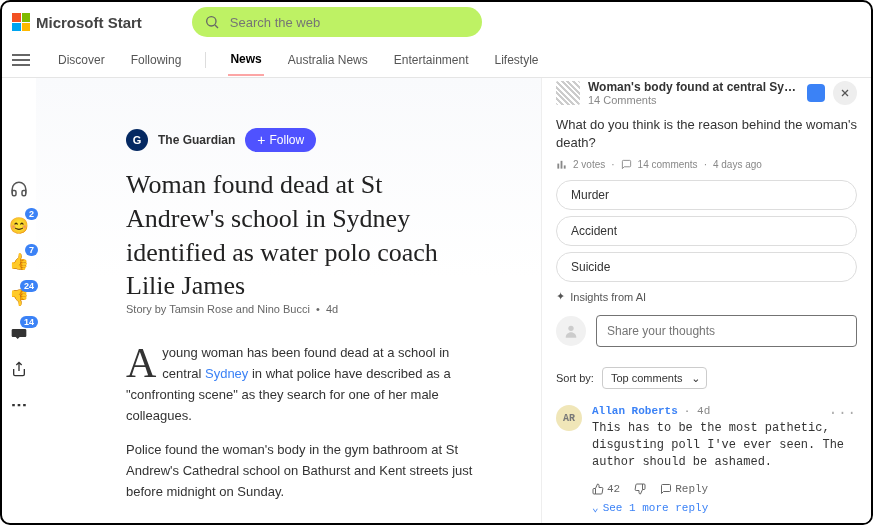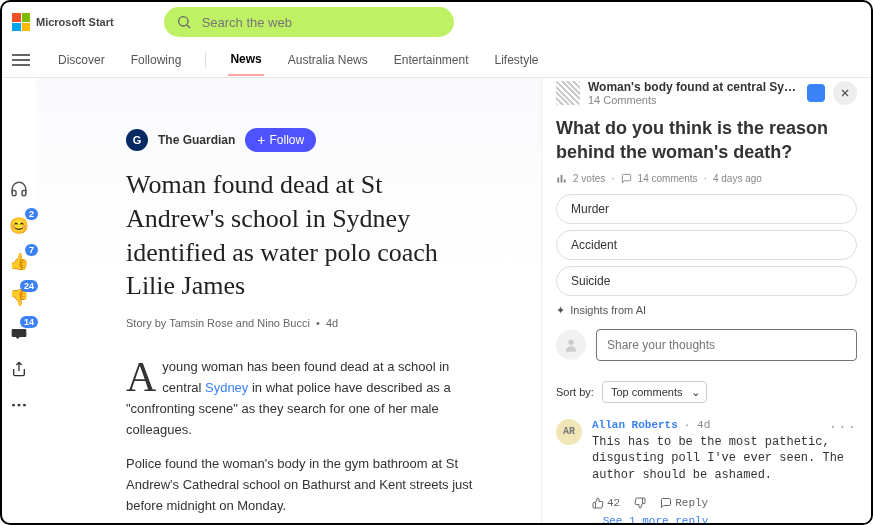--- a/index.html
+++ b/index.html
@@ -1,21 +1,21 @@
 <!DOCTYPE html>
 <html><head>
 <meta charset="utf-8">
 <style>
 * { box-sizing: border-box; margin: 0; padding: 0; }
 body { font-family: "Segoe UI", Arial, sans-serif; font-size: 13px; color: #333; background: #fff; width: 873px; height: 525px; overflow: hidden; border: 2px solid #000; border-radius: 10px; position: relative; }
 
 .header { display: flex; align-items: center; height: 40px; padding: 0 10px; }
 .ms-logo { width: 18px; height: 18px; display: grid; grid-template-columns: 1fr 1fr; grid-template-rows: 1fr 1fr; gap: 1px; margin-right: 6px; }
 .ms-logo div:nth-child(1){background:#f25022}.ms-logo div:nth-child(2){background:#7fba00}.ms-logo div:nth-child(3){background:#00a4ef}.ms-logo div:nth-child(4){background:#ffb900}
-.brand { font-size: 11px; font-weight: 600; color: #444; }
+.brand { font-size: 15px; font-weight: 600; color: #444; }
 .search-wrap { margin-left: 50px; display: flex; align-items: center; background: #bef264; border-radius: 20px; height: 30px; width: 290px; padding: 0 12px; }
 .search-wrap svg { width: 16px; height: 16px; color: #666; margin-right: 10px; }
 .search-input { border: none; background: transparent; outline: none; font-size: 13px; color: #666; flex: 1; }
 
 .nav { display: flex; align-items: center; height: 36px; border-bottom: 1px solid #e5e5e5; padding-left: 10px; gap: 22px; font-size: 12px; color: #555; }
 .hamburger { width: 18px; height: 12px; display: flex; flex-direction: column; justify-content: space-between; margin-right: 4px; cursor: pointer; }
 .hamburger span { height: 2px; background: #666; }
 .nav a { text-decoration: none; color: #555; padding: 8px 2px; cursor: pointer; }
 .nav a.active { color: #000; font-weight: 600; border-bottom: 2px solid #fca5a5; }
 .nav .divider { width: 1px; height: 16px; background: #ddd; }
@@ -23,36 +23,36 @@
 .content { display: flex; height: calc(100% - 76px); }
 .rail { width: 34px; padding-top: 100px; display: flex; flex-direction: column; align-items: center; gap: 14px; }
 .rail-item { position: relative; width: 22px; height: 22px; display: flex; align-items: center; justify-content: center; cursor: pointer; }
 .rail-item .badge { position: absolute; top: -6px; right: -8px; background: #3b82f6; color: #fff; font-size: 9px; padding: 1px 4px; border-radius: 8px; font-weight: 600; }
 
 .main { flex: 1; padding: 50px 30px 0 90px; background: linear-gradient(#f9fafc, #fff 200px); overflow: hidden; }
 .source-row { display: flex; align-items: center; gap: 10px; margin-bottom: 16px; }
 .source-avatar { width: 22px; height: 22px; border-radius: 50%; background: #052962; color: #fff; display: flex; align-items: center; justify-content: center; font-size: 11px; font-weight: bold; }
 .source-name { font-size: 12px; font-weight: 600; }
 .follow-btn { background: #4f52ff; color: #fff; border: none; border-radius: 14px; padding: 5px 12px; font-size: 12px; display: flex; align-items: center; gap: 4px; cursor: pointer; }
-.headline { font-family: Georgia, serif; font-size: 26px; font-weight: 400; line-height: 1.3; color: #222; max-width: 360px; margin-bottom: 14px; }
+.headline { font-family: Georgia, serif; font-size: 26px; font-weight: 400; line-height: 1.3; color: #222; max-width: 360px; }
 .byline { font-size: 11px; color: #666; margin-bottom: 28px; }
 .body-text { font-size: 13px; line-height: 1.6; color: #333; max-width: 360px; }
 .dropcap { font-family: Georgia, serif; font-size: 42px; float: left; line-height: 0.85; padding-right: 6px; padding-top: 3px; }
 .body-text a { color: #3b82f6; text-decoration: none; }
 .body-text p { margin-bottom: 14px; }
 
 .sidebar { width: 330px; border-left: 1px solid #eee; background: #fff; padding: 2px 14px 0 14px; font-size: 12px; overflow: hidden; position: relative; }
 .sb-header { display: flex; align-items: center; gap: 8px; margin-bottom: 10px; position: relative; }
 .sb-thumb { width: 24px; height: 24px; background: repeating-linear-gradient(45deg,#ccc,#ccc 2px,#fff 2px,#fff 4px); border-radius: 2px; flex-shrink: 0; }
 .sb-titles { flex: 1; min-width: 0; }
 .sb-title { font-size: 12px; font-weight: 600; white-space: nowrap; overflow: hidden; text-overflow: ellipsis; }
 .sb-sub { font-size: 11px; color: #888; }
 .shield { width: 18px; height: 18px; background: #3b82f6; border-radius: 4px; flex-shrink: 0; }
 .close-btn { width: 24px; height: 24px; border-radius: 50%; background: #eee; display: flex; align-items: center; justify-content: center; cursor: pointer; flex-shrink: 0; }
-.poll-q { font-size: 18px; font-weight: 700; line-height: 1.35; margin-bottom: 8px; }
+.poll-q { font-size: 13px; font-weight: 400; line-height: 1.35; margin-bottom: 8px; }
 .poll-meta { font-size: 10px; color: #888; display: flex; align-items: center; gap: 6px; margin-bottom: 10px; }
 .poll-opt { border: 1px solid #ddd; border-radius: 16px; padding: 7px 14px; margin-bottom: 6px; font-size: 12px; cursor: pointer; }
 .ai-link { font-size: 11px; color: #555; margin: 8px 0 12px; display: flex; align-items: center; gap: 5px; cursor: pointer; }
 .share-row { display: flex; align-items: center; gap: 10px; margin-bottom: 20px; }
 .avatar-circle { width: 30px; height: 30px; border-radius: 50%; background: #f1f1f1; display: flex; align-items: center; justify-content: center; color: #aaa; }
 .share-input-wrap { flex: 1; border: 1px solid #737373; border-radius: 4px; padding: 8px 10px; }
 .share-input { border: none; outline: none; width: 100%; font-size: 12px; color: #888; }
 .sort-row { display: flex; align-items: center; gap: 8px; font-size: 11px; margin-bottom: 16px; }
 .sort-select { border: 1px solid #ccc; border-radius: 4px; padding: 4px 24px 4px 8px; font-size: 11px; cursor: pointer; background: #fff; position: relative; }
 .comment { display: flex; gap: 10px; margin-bottom: 18px; position: relative; font-family: Liberation Mono, monospace; }
@@ -142,21 +142,21 @@
       <span class="source-name">The Guardian</span>
       <button class="follow-btn">
           <span style="font-size:14px;line-height:1">+</span>
           <span>Follow</span>
         </button>
     </div>
     <h1 class="headline">Woman found dead at St Andrew's school in Sydney identified as water polo coach Lilie James</h1>
     <div class="byline"><span>Story by Tamsin Rose and Nino Bucci</span> &nbsp;•&nbsp; <span>4d</span></div>
     <div class="body-text">
       <p><span class="dropcap">A</span><span>young woman has been found dead at a school in central </span><a>Sydney</a><span> in what police have described as a "confronting scene" as they search for one of her male colleagues.</span></p>
-      <p>Police found the woman's body in the gym bathroom at St Andrew's Cathedral school on Bathurst and Kent streets just before midnight on Monday.</p>
+      <p>Police found the woman's body in the gym bathroom at St Andrew's Cathedral school on Bathurst and Kent streets just before midnight on Sunday.</p>
     </div>
 
   </div>
 
   <div class="sidebar">
     <div class="sb-header">
       <div class="sb-thumb"></div>
       <div class="sb-titles">
         <div class="sb-title">Woman's body found at central Sydney schoo...</div>
         <div class="sb-sub">14 Comments</div>

